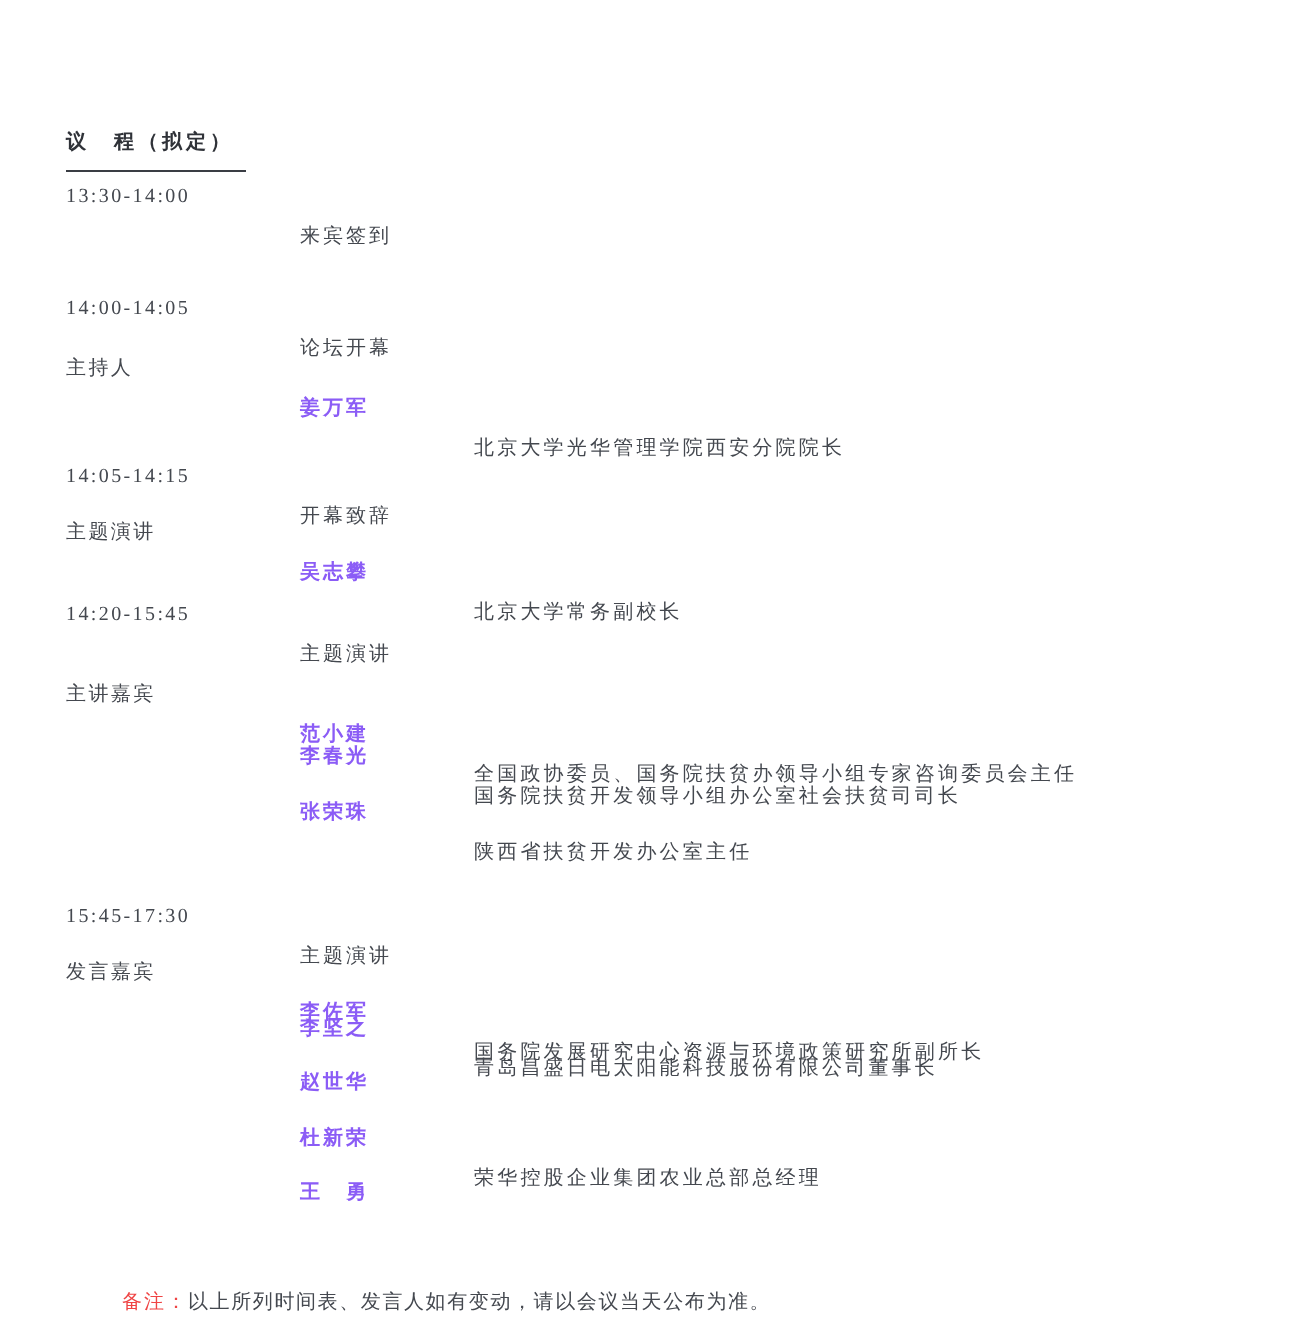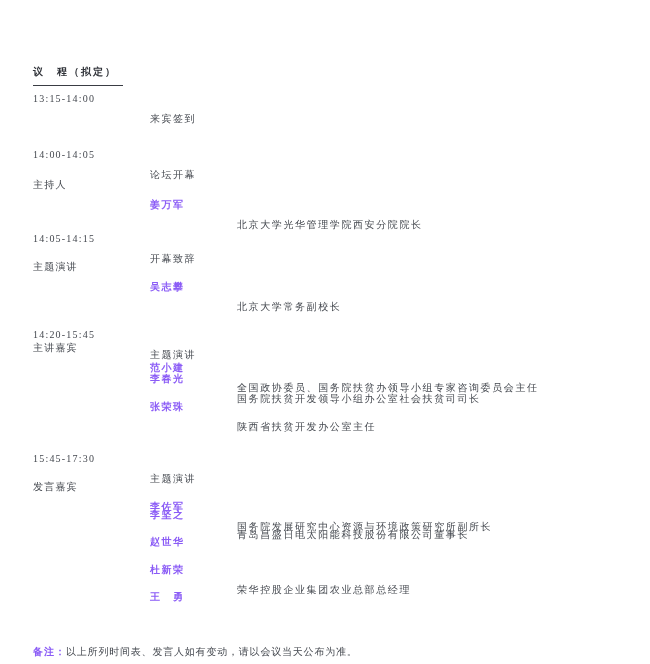--- a/index.html
+++ b/index.html
@@ -35,39 +35,40 @@
   .doc-title {
     font-weight: bold;
     color: #2f3238;
     letter-spacing: 2px;
     border-bottom: 1.5px solid #3a3d44;
     padding-bottom: 3px;
     padding-right: 6px;
     display: inline-block;
   }
   .note-label {
-    font-weight: bold;
-    color: #8b5cf6;
+    font-weight: normal;
+    color: #ef4444;
     letter-spacing: 1px;
+    margin-left: 28px;
   }
   .note-text {
     letter-spacing: 0.8px;
   }
 </style>
 </head>
 <body>
 
 <div class="page">
 
   <div class="row" style="top:42px">
     <span class="c1 doc-title">议　程（拟定）</span>
   </div>
 
   <div class="row" style="top:69px">
-    <span class="c1">13:15-14:00</span>
+    <span class="c1">13:30-14:00</span>
     <span class="c2">来宾签到</span>
   </div>
 
   <div class="row" style="top:125px">
     <span class="c1">14:00-14:05</span>
     <span class="c2">论坛开幕</span>
   </div>
   <div class="row" style="top:155px">
     <span class="c1">主持人</span>
     <span class="c2 bold">姜万军</span>
@@ -77,21 +78,21 @@
   <div class="row" style="top:209px">
     <span class="c1">14:05-14:15</span>
     <span class="c2">开幕致辞</span>
   </div>
   <div class="row" style="top:237px">
     <span class="c1">主题演讲</span>
     <span class="c2 bold">吴志攀</span>
     <span class="c3">北京大学常务副校长</span>
   </div>
 
-  <div class="row" style="top:305px">
+  <div class="row" style="top:278px">
     <span class="c1">14:20-15:45</span>
     <span class="c2">主题演讲</span>
   </div>
   <div class="row" style="top:318px">
     <span class="c1">主讲嘉宾</span>
     <span class="c2 bold">范小建</span>
     <span class="c3">全国政协委员、国务院扶贫办领导小组专家咨询委员会主任</span>
   </div>
   <div class="row" style="top:349px">
     <span class="c2 bold">李春光</span>

